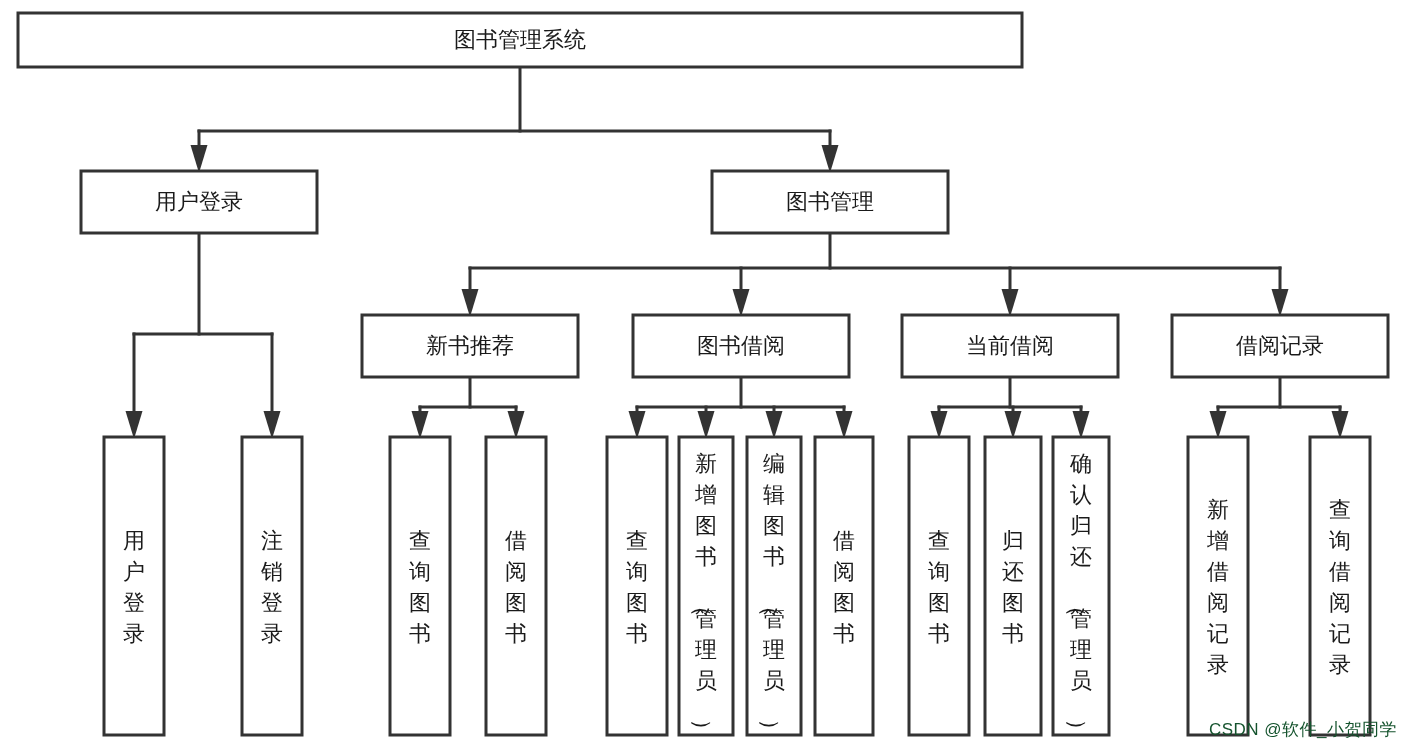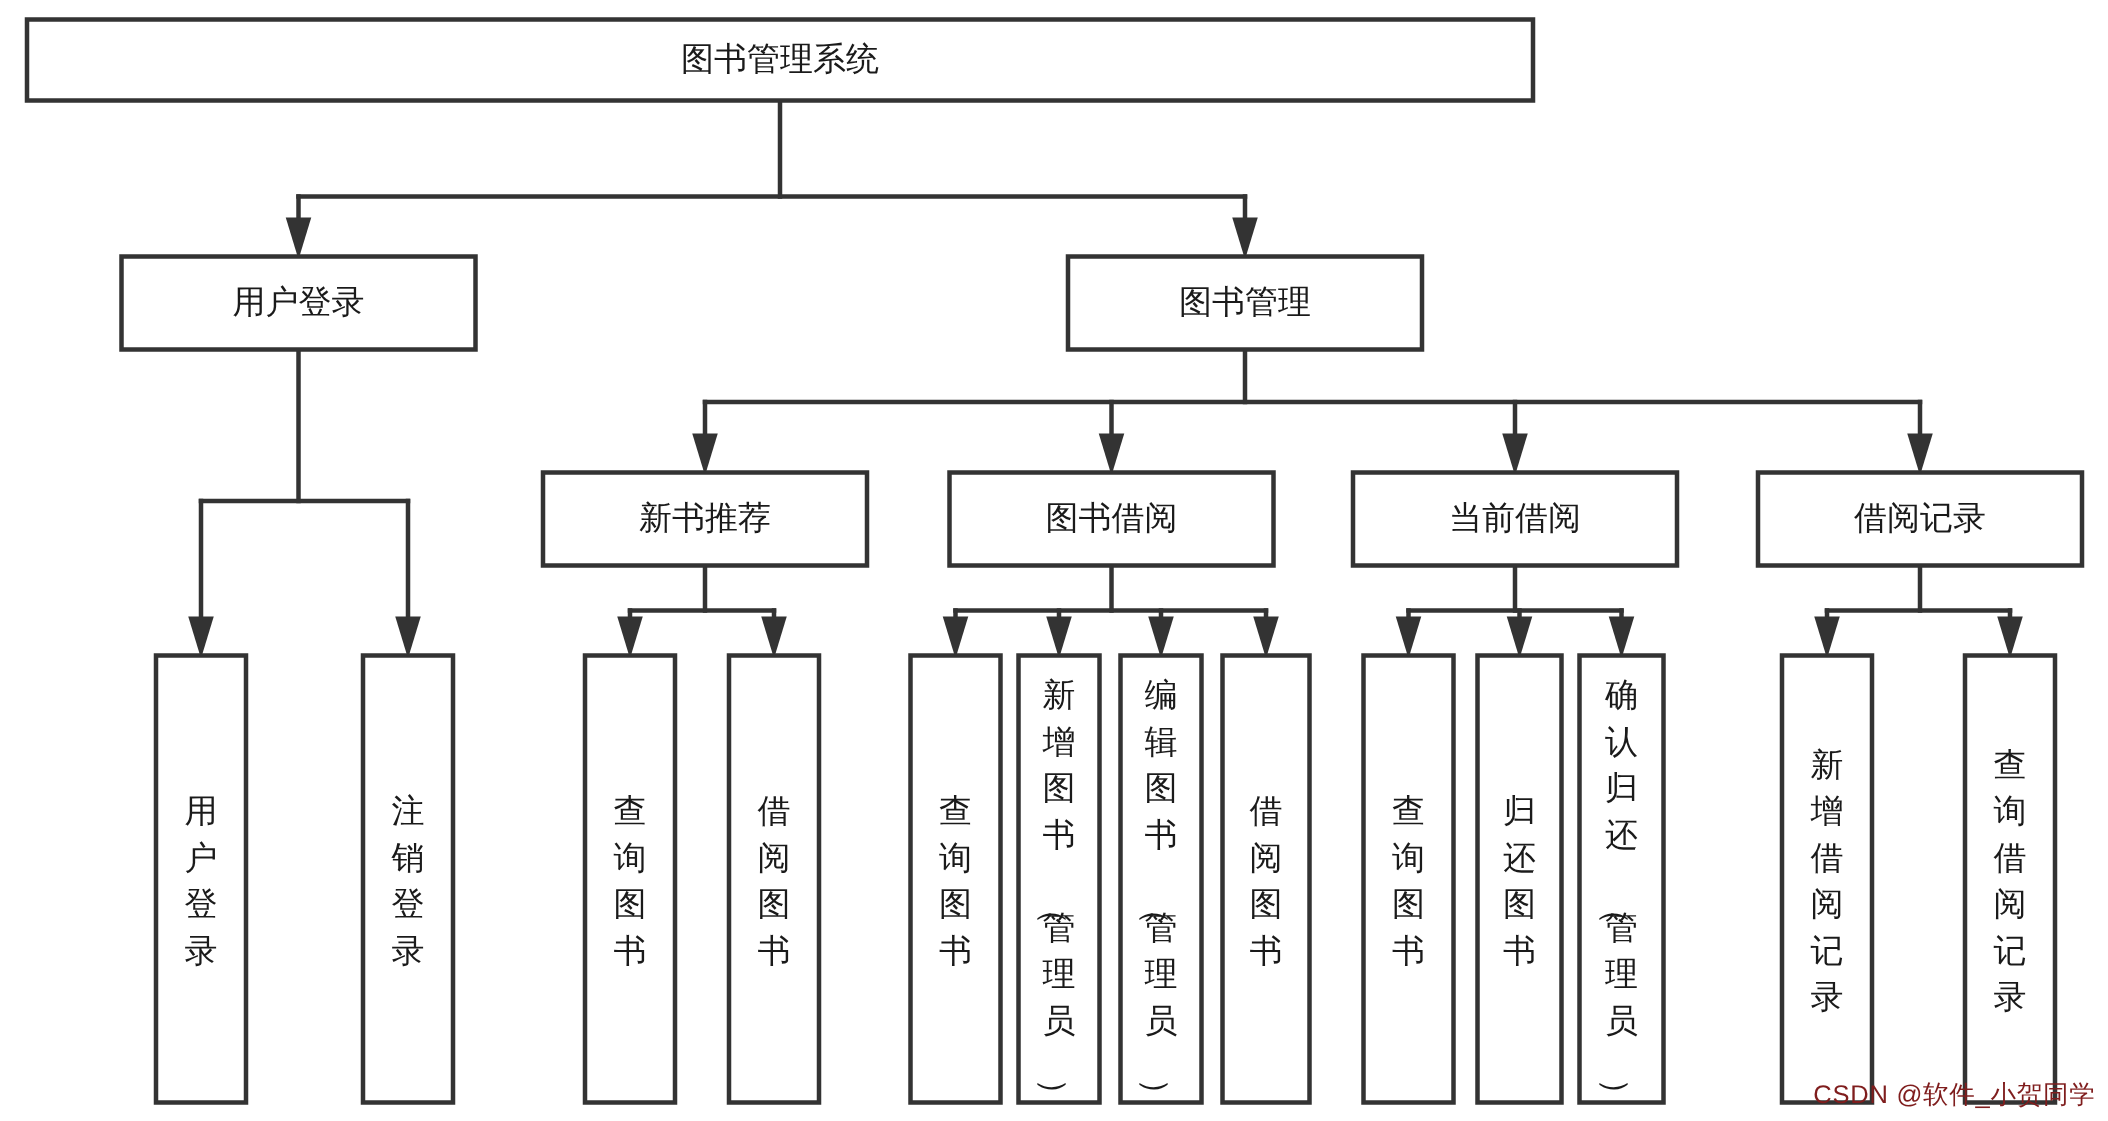--- a/index.html
+++ b/index.html
@@ -52,21 +52,21 @@
     font-size: 22px;
     fill: #1a1a1a;
     text-anchor: middle;
   }
   .watermark {
     position: absolute;
     right: 8px;
     bottom: 6px;
     font-family: "Liberation Sans", "DejaVu Sans", sans-serif;
     font-size: 17px;
-    color: #7f1d1d;
+    color: #14532d;
     letter-spacing: 0.5px;
     white-space: nowrap;
     pointer-events: none;
   }
 </style>
 </head>
 <body>
 
 <div id="diagram-root">
   <svg class="diagram" viewBox="0 0 1405 747">

